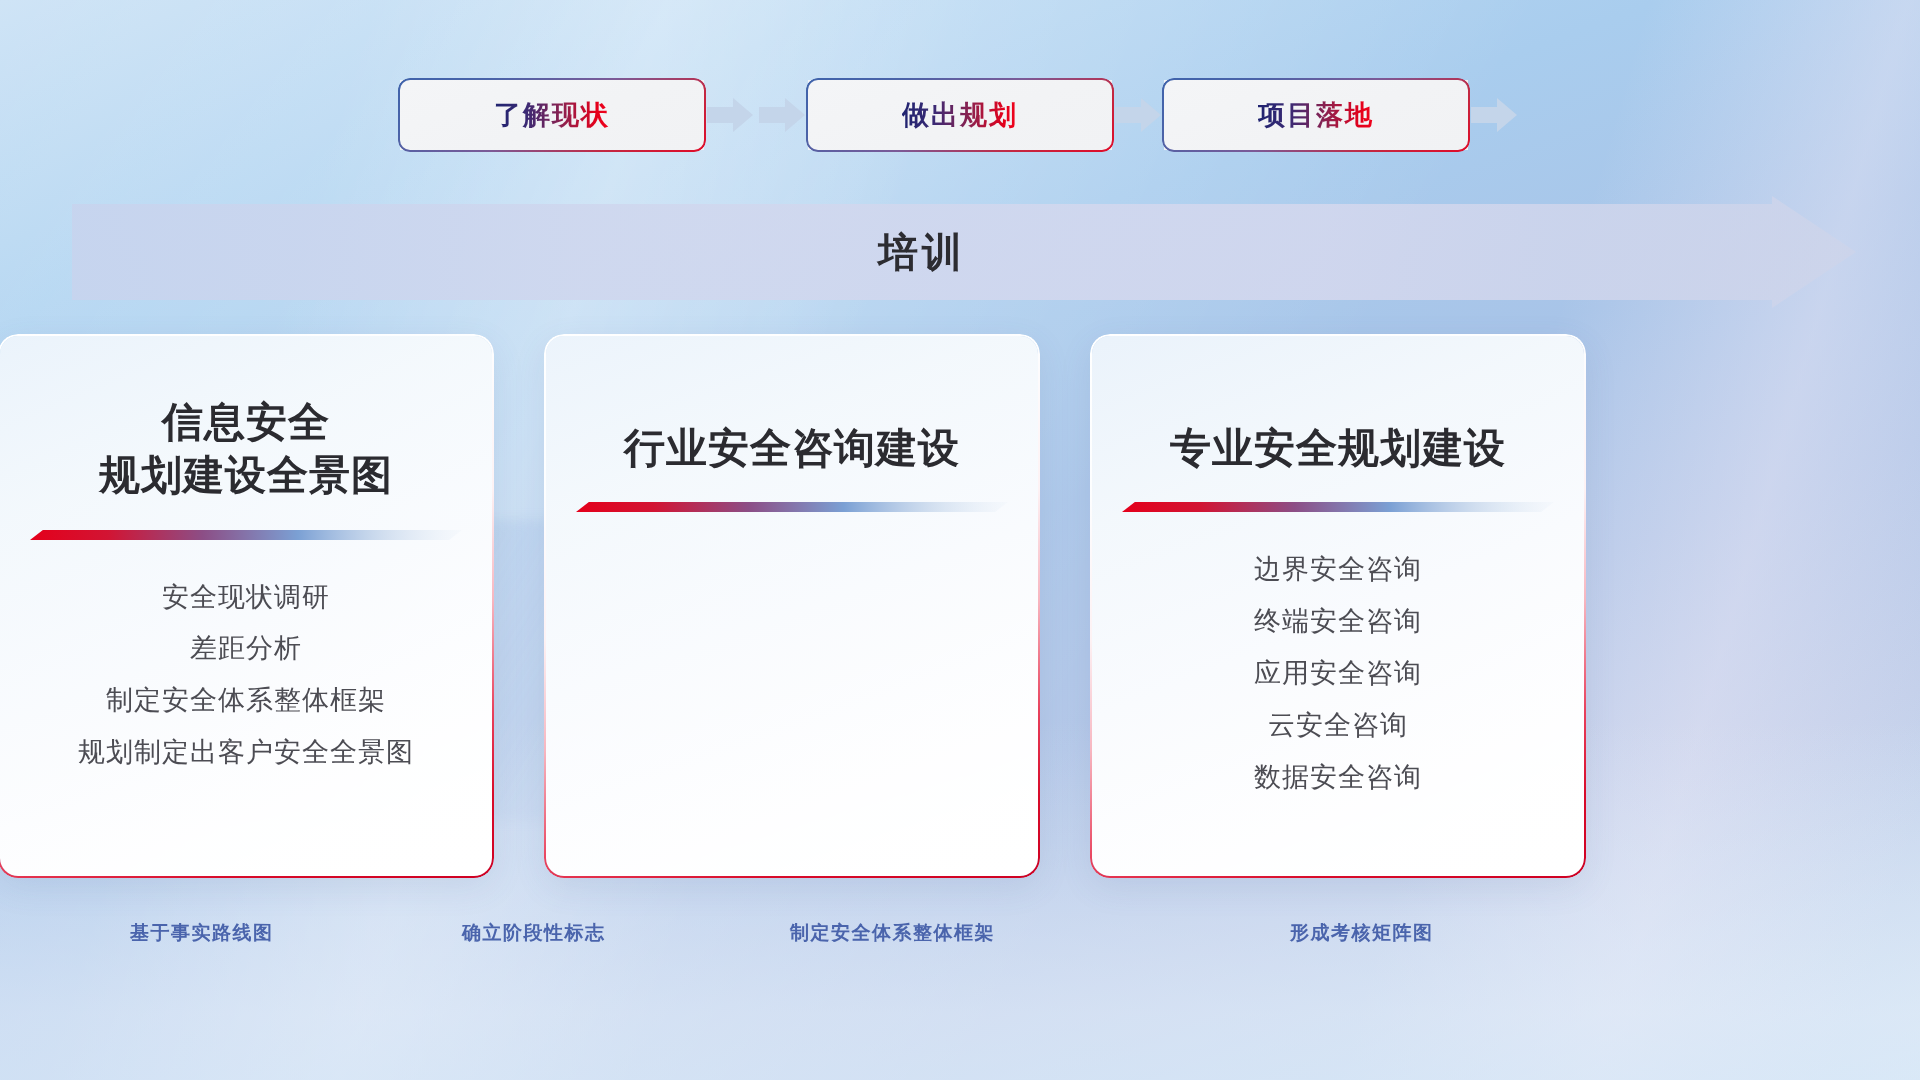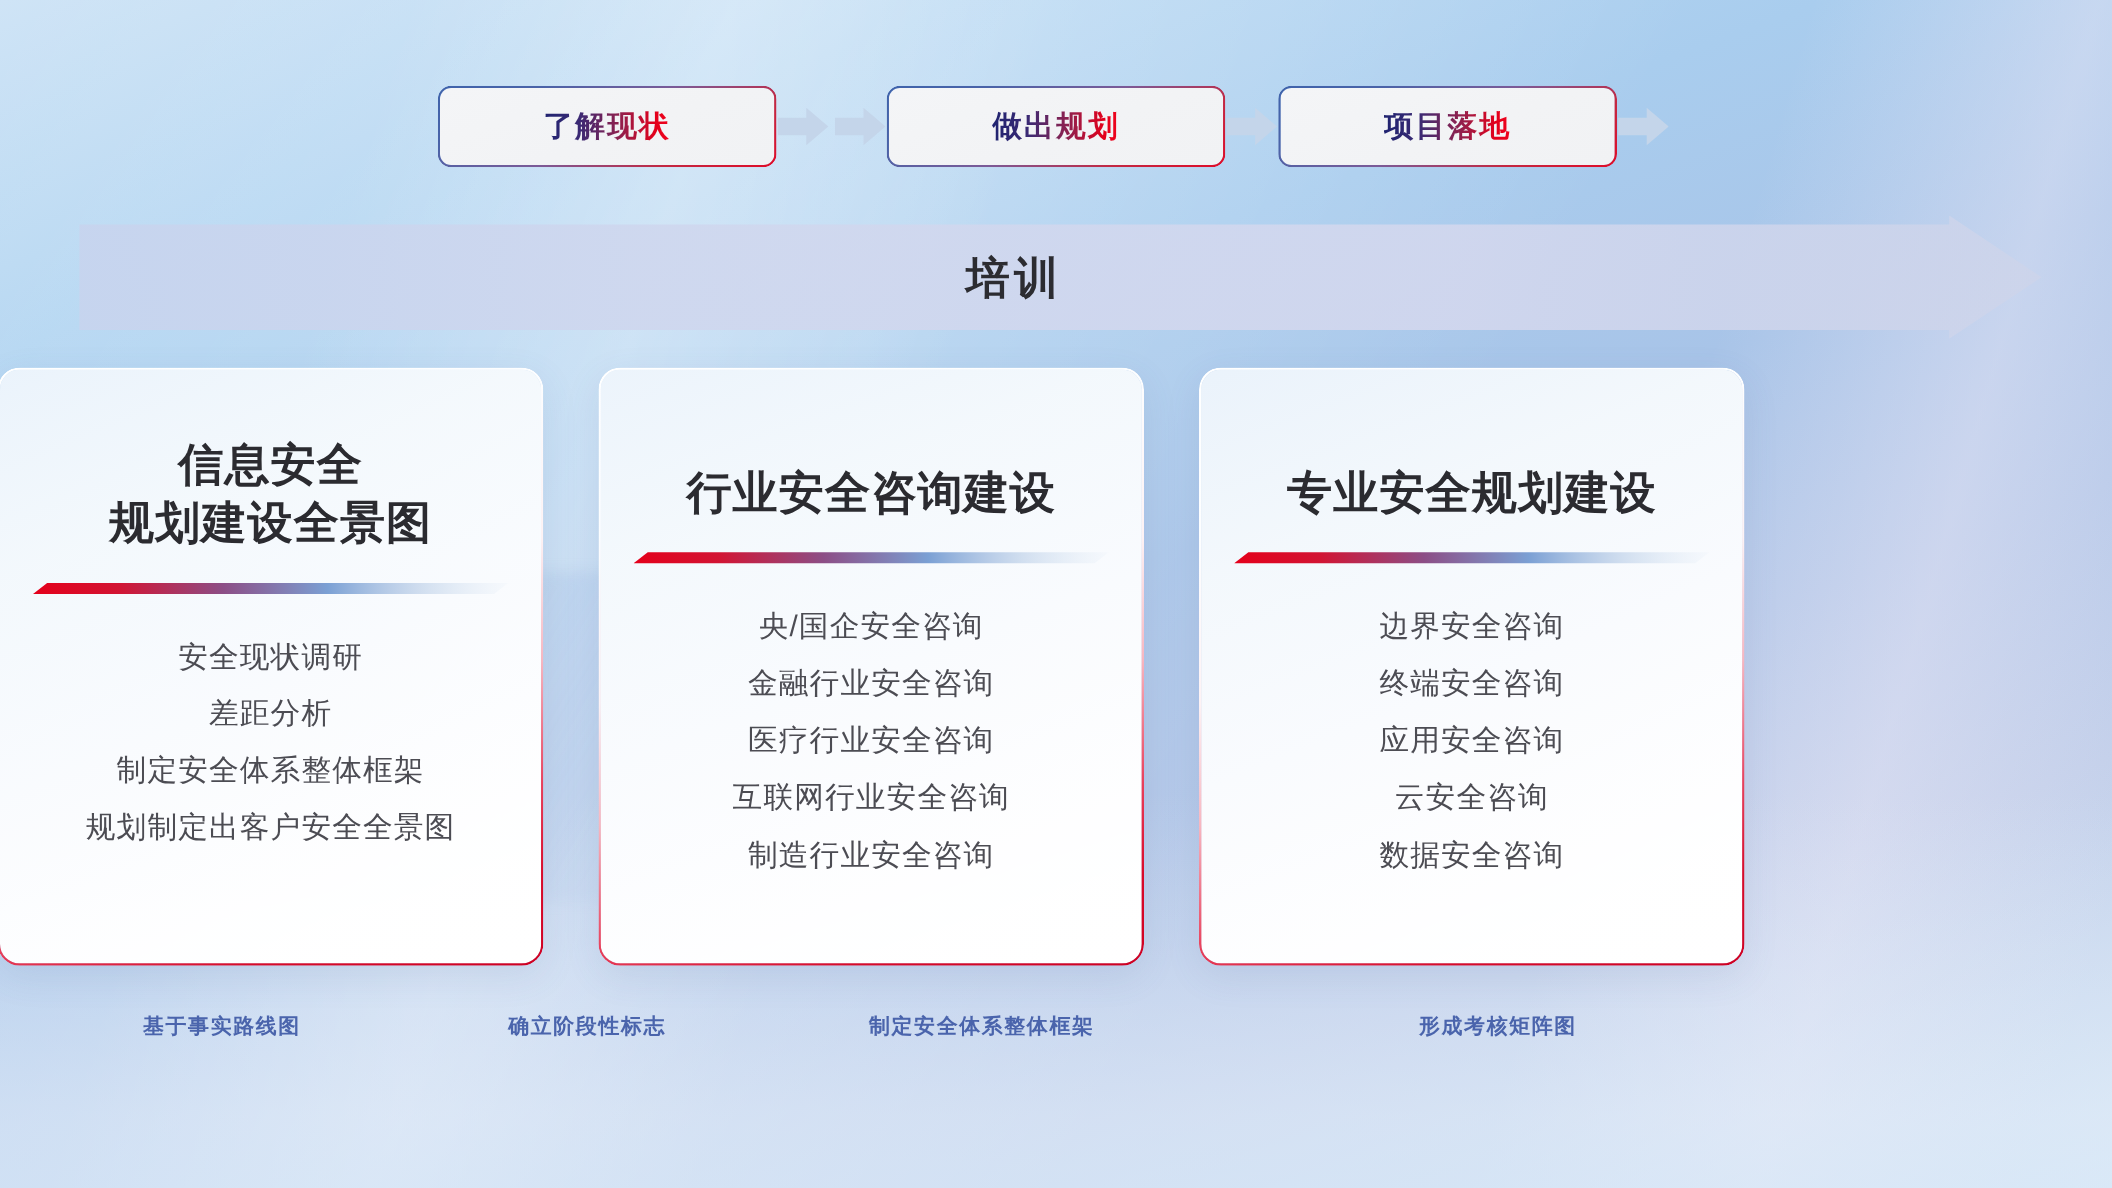--- a/index.html
+++ b/index.html
@@ -35,21 +35,21 @@
     filter:blur(6px);
   }
 
   
   .steps {
     position:absolute; left:0; top:76px; width:1920px; height:78px;
     display:flex; align-items:center; justify-content:center; gap:0;
   }
   .step-box {
     width:304px; height:70px;
-    border-radius:10px;
+    border-radius:0;
     position:relative;
     background:linear-gradient(160deg, #f4f5f7 0%, #f2f3f5 55%, #f1f2f4 100%);
     display:flex; align-items:center; justify-content:center;
   }
   .step-box::before {
     content:""; position:absolute; inset:-2px; border-radius:12px; padding:2px;
     background:linear-gradient(150deg, #3f63ab 0%, #4a63a8 22%, #7b5a97 50%, #c32842 76%, #e00b28 100%);
     -webkit-mask:linear-gradient(#000 0 0) content-box, linear-gradient(#000 0 0);
     -webkit-mask-composite:xor; mask-composite:exclude;
     pointer-events:none;
@@ -254,27 +254,20 @@
               <stop offset="18%" stop-color="#d21433"></stop>
               <stop offset="40%" stop-color="#8c4e86"></stop>
               <stop offset="62%" stop-color="#7ba0d4"></stop>
               <stop offset="82%" stop-color="#bdd0e8" stop-opacity="0.65"></stop>
               <stop offset="100%" stop-color="#dde8f4" stop-opacity="0.12"></stop>
             </linearGradient>
           </defs>
           <path d="M0 11 L14 1 L470 1 L456 11 Z" fill="url(#div2)"></path>
         </svg>
       </div>
-      <div class="card-list">
-        <div class="card-list-item">央/国企安全咨询</div>
-        <div class="card-list-item">金融行业安全咨询</div>
-        <div class="card-list-item">医疗行业安全咨询</div>
-        <div class="card-list-item">互联网行业安全咨询</div>
-        <div class="card-list-item">制造行业安全咨询</div>
-      </div>
     </div>
   </div>
 
   <div class="card">
     <div class="card-inner">
       <div class="card-title card-title-1line">
         <div>专业安全规划建设</div>
       </div>
       <div class="divider">
         <svg viewBox="0 0 470 14" preserveAspectRatio="none" aria-hidden="true">

